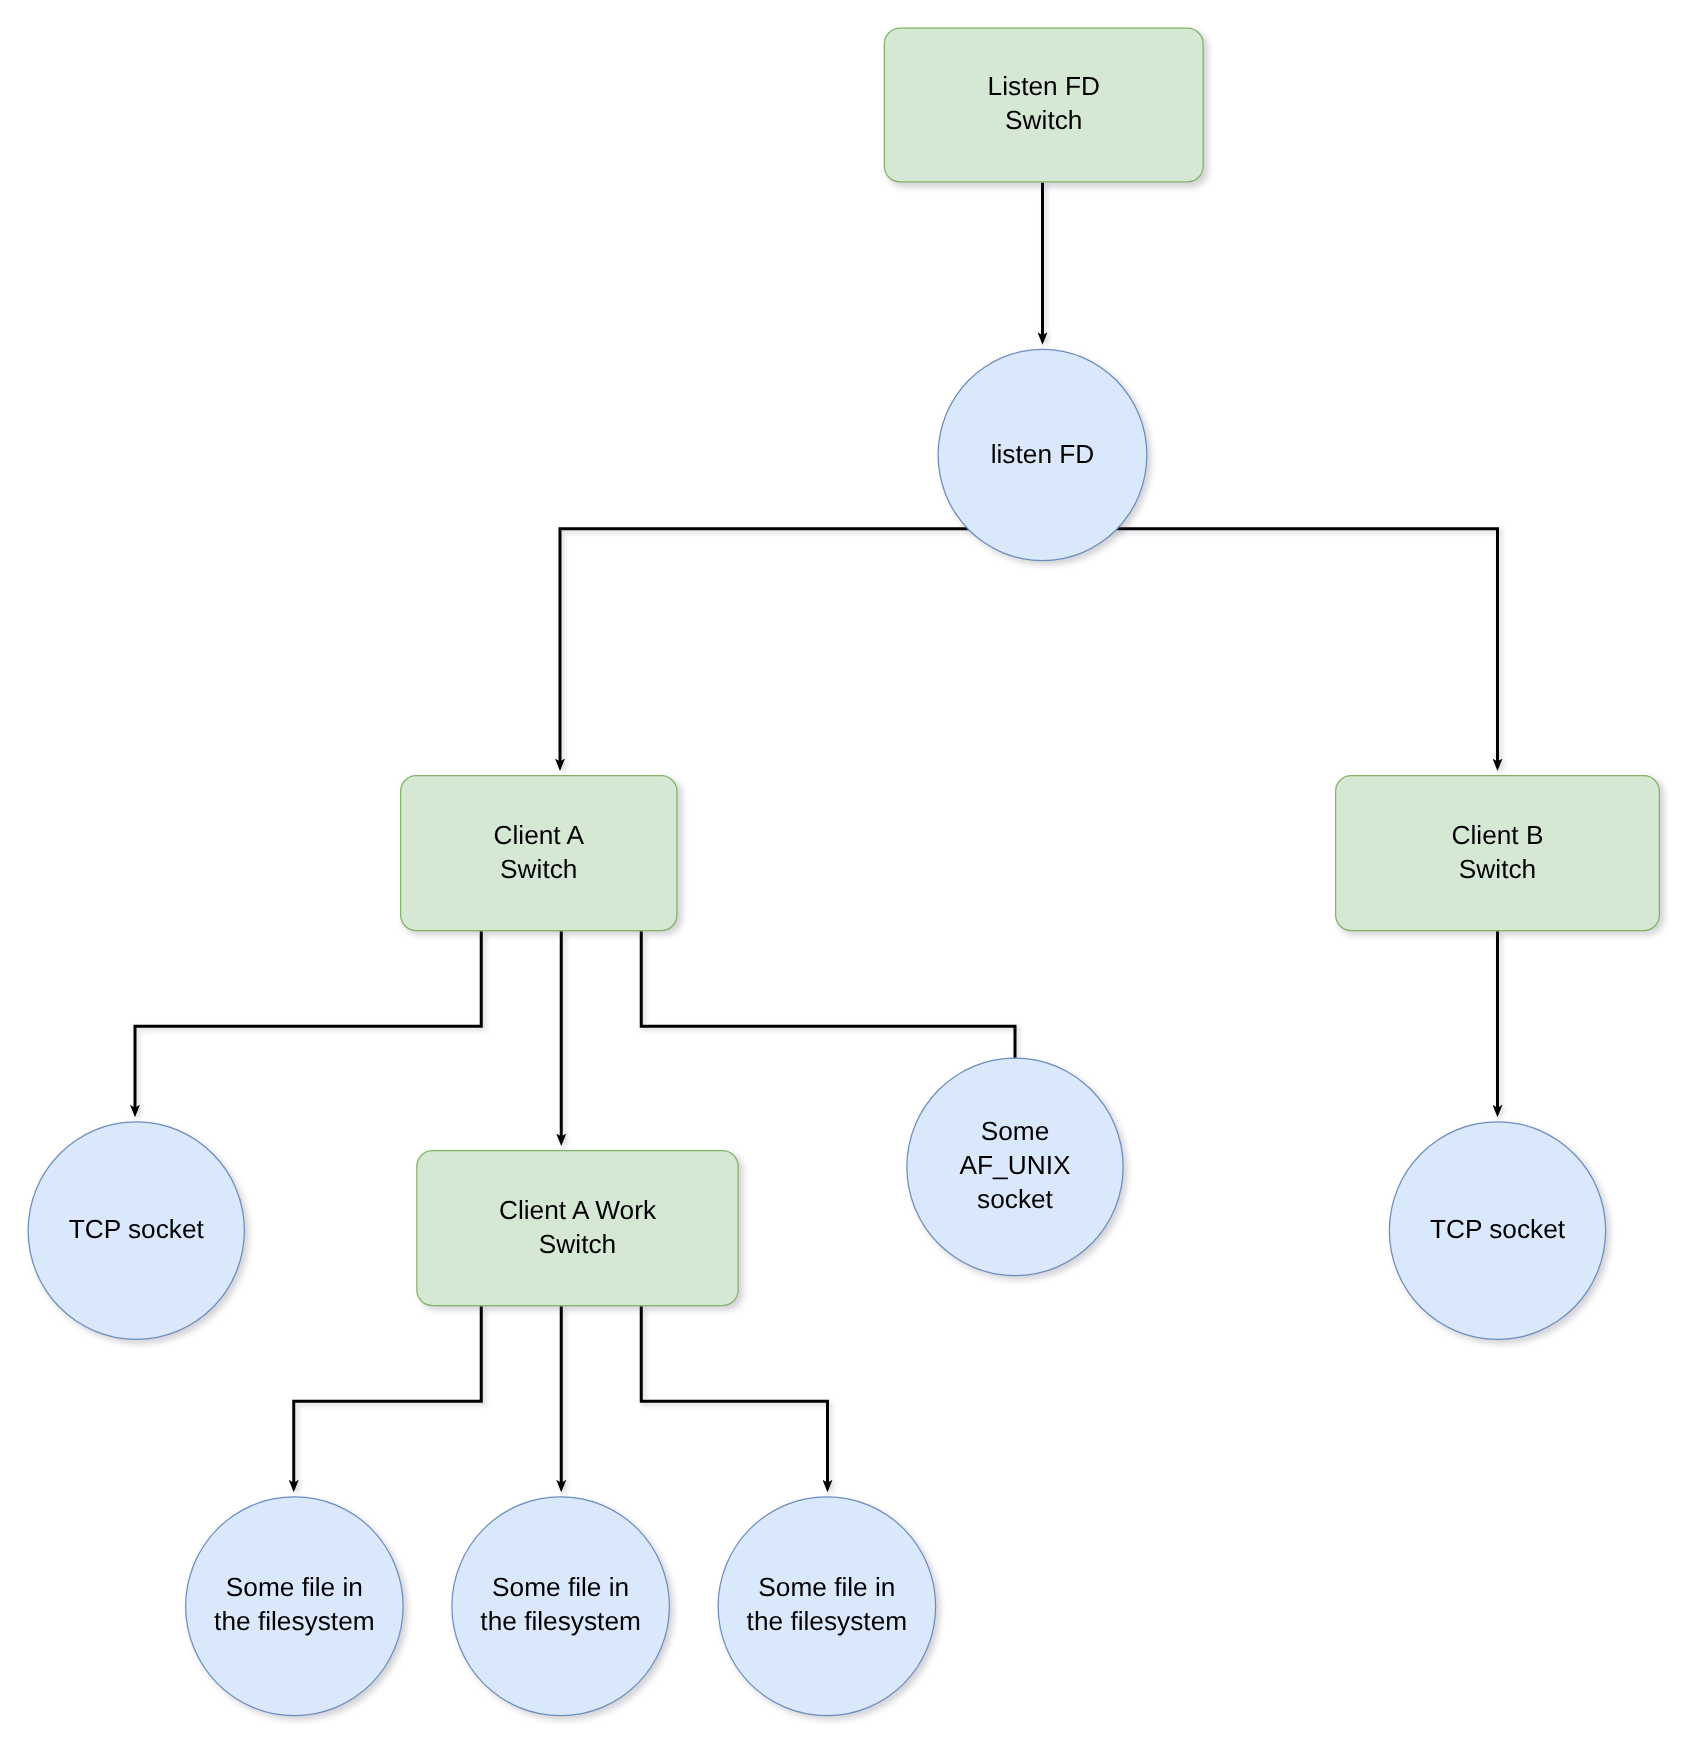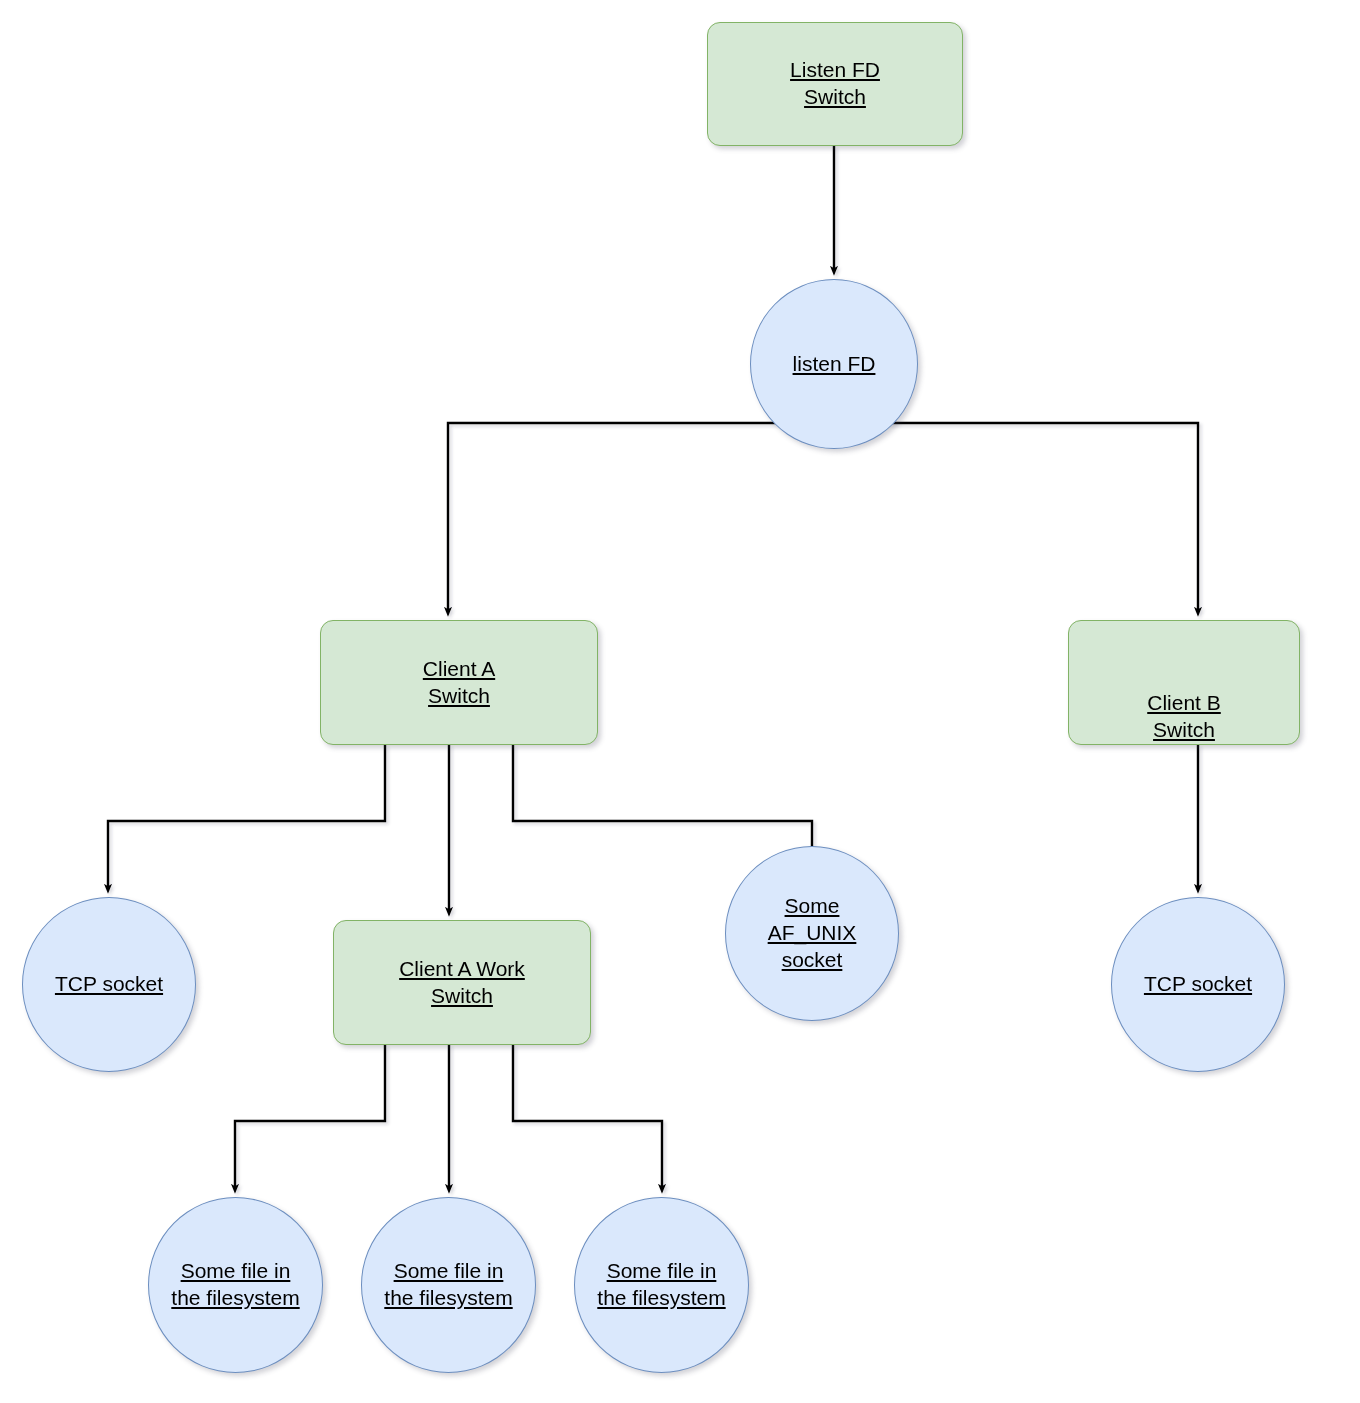--- a/index.html
+++ b/index.html
@@ -31,21 +31,20 @@
     position: absolute;
     box-sizing: border-box;
     display: flex;
     align-items: center;
     justify-content: center;
     text-align: center;
     line-height: 1.28;
     font-size: 21px;
     color: #000000;
     z-index: 2;
-    text-decoration: underline;
   }
   .node-process {
     background: #d5e8d4;
     border: 1.6px solid #82b366;
     border-radius: 13px;
     box-shadow: 3px 3px 5px rgba(60, 60, 80, 0.23);
   }
   .node-ellipse {
     background: #dae8fc;
     border: 1.6px solid #6c8ebf;
@@ -87,25 +86,25 @@
   </svg>
 
   <div id="node-layer">
       <div class="node node-process" style="left: 707px; top: 22px; width: 256px; height: 124px; background: rgb(213, 232, 212); border-color: rgb(130, 179, 102);">
         <span class="node-label">Listen FD
 Switch</span>
       </div>
       <div class="node node-ellipse" style="left: 750px; top: 279px; width: 168px; height: 170px; background: rgb(218, 232, 252); border-color: rgb(108, 142, 191);">
         <span class="node-label">listen FD</span>
       </div>
-      <div class="node node-process" style="left: 320px; top: 620px; width: 278px; height: 125px; background: rgb(213, 232, 212); border-color: rgb(130, 179, 102);">
+      <div class="node node-process" style="left: 320px; top: 620px; width: 222px; height: 125px; background: rgb(213, 232, 212); border-color: rgb(130, 179, 102);">
         <span class="node-label">Client A
 Switch</span>
       </div>
-      <div class="node node-process" style="left: 1068px; top: 620px; width: 232px; height: 125px; background: rgb(213, 232, 212); border-color: rgb(130, 179, 102); align-items: flex-end;">
+      <div class="node node-process" style="left: 1068px; top: 620px; width: 260px; height: 125px; background: rgb(213, 232, 212); border-color: rgb(130, 179, 102);">
         <span class="node-label">Client B
 Switch</span>
       </div>
       <div class="node node-ellipse" style="left: 22px; top: 897px; width: 174px; height: 175px; background: rgb(218, 232, 252); border-color: rgb(108, 142, 191);">
         <span class="node-label">TCP socket</span>
       </div>
       <div class="node node-process" style="left: 333px; top: 920px; width: 258px; height: 125px; background: rgb(213, 232, 212); border-color: rgb(130, 179, 102);">
         <span class="node-label">Client A Work
 Switch</span>
       </div>

